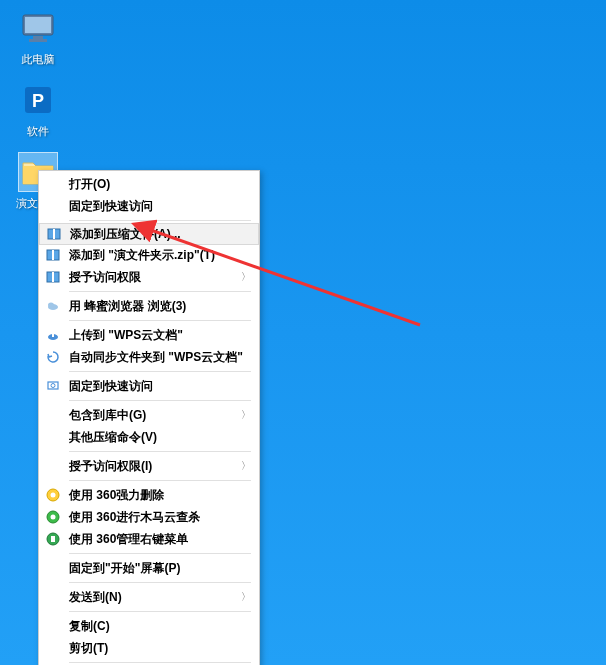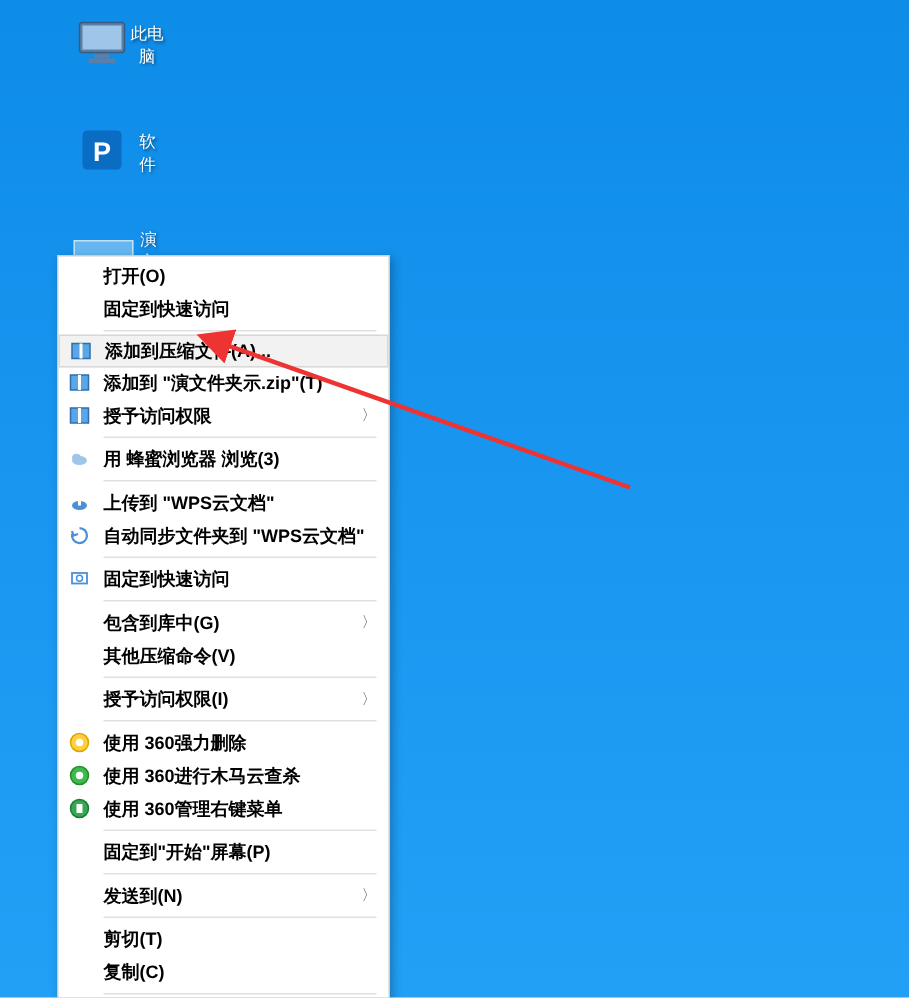--- a/index.html
+++ b/index.html
@@ -9,23 +9,23 @@
     width: 606px;
     height: 665px;
     background: linear-gradient(to bottom, #0d8ce8 0%, #1996f0 50%, #22a0f6 100%);
     position: relative;
     overflow: hidden;
   }
   .desktop-icon {
     position: absolute;
     width: 60px;
     display: flex;
+    flex-direction: column;
     align-items: center;
     cursor: pointer;
-    margin-left: 41px;
   }
   .desktop-icon .icon-img {
     width: 40px;
     height: 40px;
     margin-bottom: 4px;
     display: flex;
     align-items: center;
     justify-content: center;
   }
   .desktop-icon .icon-label {
@@ -258,25 +258,25 @@
       </div>
       <div class="menu-sep"></div>
       <div class="menu-item no-icon">
         <span class="mi-icon"></span>
         <span class="mi-label">发送到(N)</span>
         <span class="mi-arrow">〉</span>
       </div>
       <div class="menu-sep"></div>
       <div class="menu-item no-icon">
         <span class="mi-icon"></span>
+        <span class="mi-label">复制(C)</span>
+      </div>
+      <div class="menu-item no-icon">
+        <span class="mi-icon"></span>
         <span class="mi-label">剪切(T)</span>
-      </div>
-      <div class="menu-item no-icon">
-        <span class="mi-icon"></span>
-        <span class="mi-label">复制(C)</span>
       </div>
       <div class="menu-sep"></div>
     </div>
 </div>
 
 <svg class="annotation-arrow" width="320" height="180">
   <defs>
     <marker id="arrowhead" markerWidth="8" markerHeight="8" refX="2" refY="4" orient="auto">
       <polygon points="0 0, 8 4, 0 8" fill="#e33"></polygon>
     </marker>

